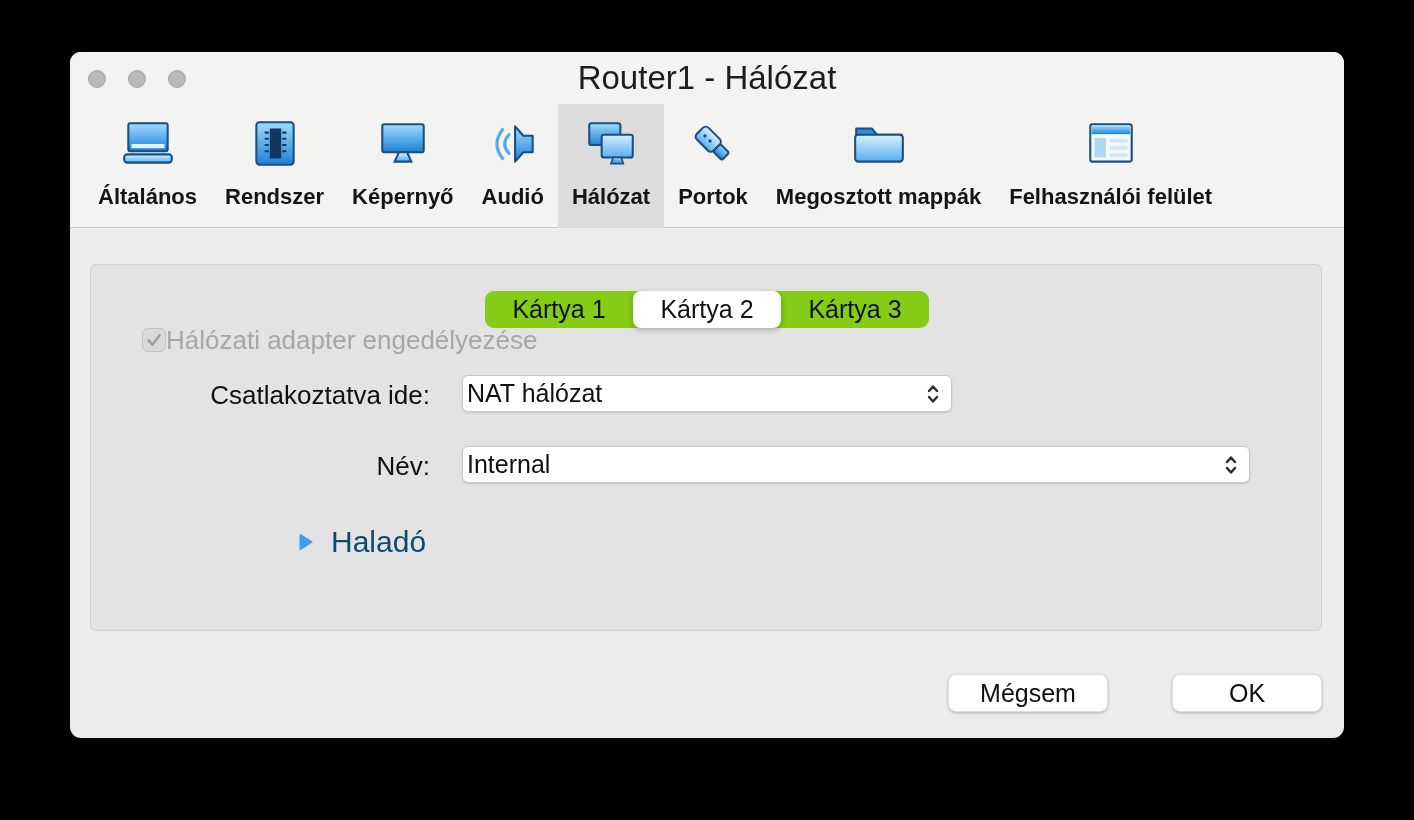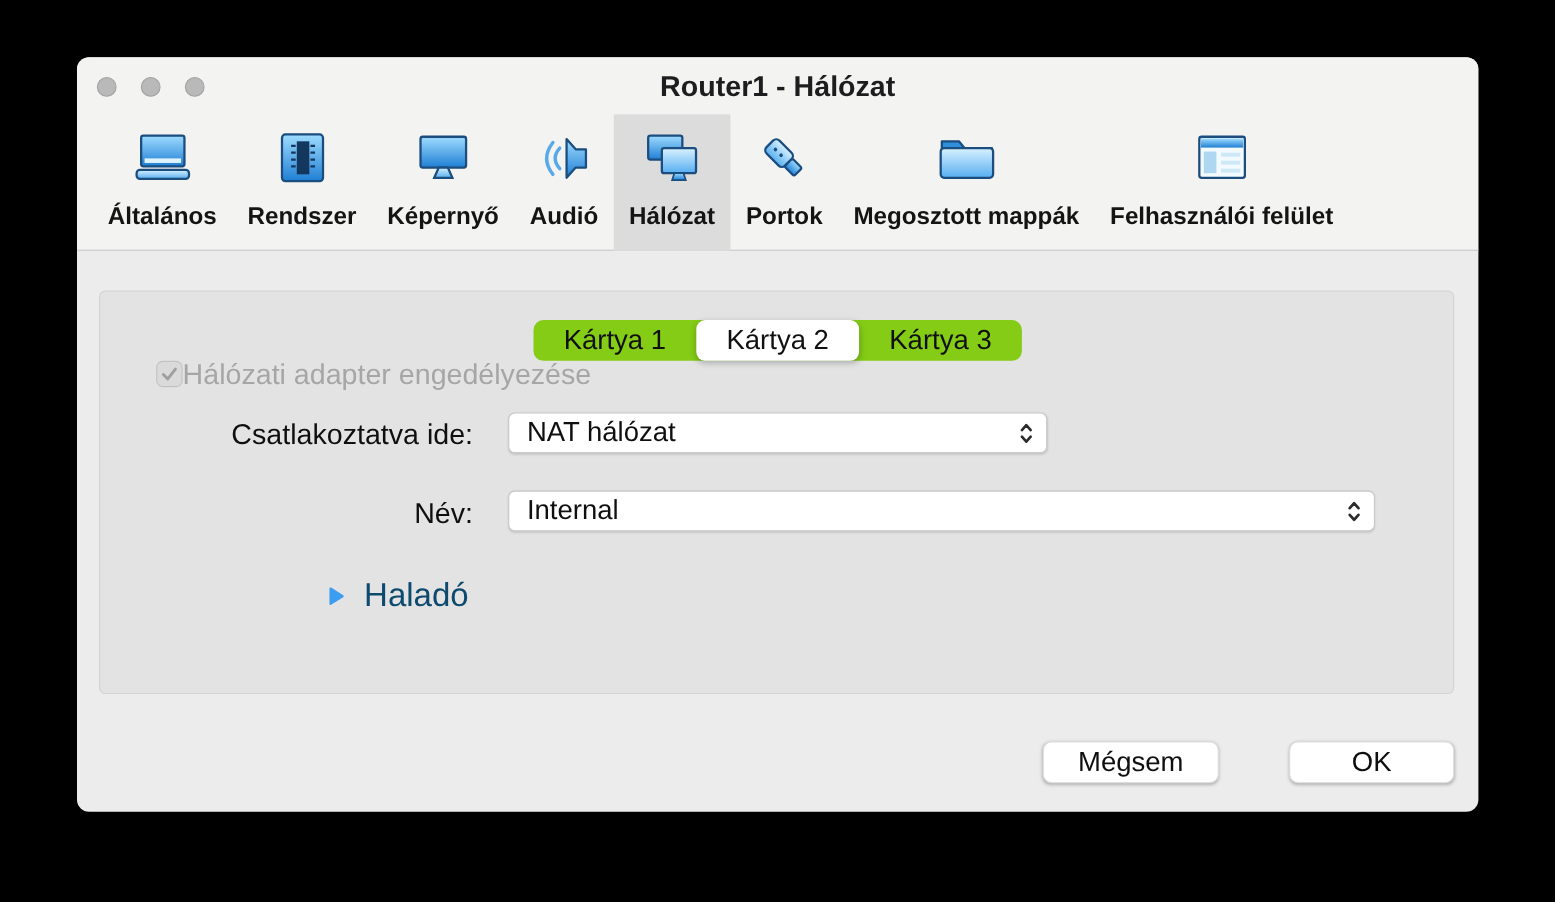--- a/index.html
+++ b/index.html
@@ -12,21 +12,21 @@
     position:absolute; left:70px; top:52px; width:1274px; height:686px;
     background:#ececec; border-radius:11px; overflow:hidden;
     box-shadow:0 22px 70px rgba(0,0,0,.6);
   }
   
   .header { position:relative; height:176px; background:#f3f3f2; border-bottom:1px solid #c8c8c8; }
   .titlebar { position:relative; height:52px; }
   .title {
     position:absolute; left:0; right:0; top:0; height:52px;
     display:flex; align-items:center; justify-content:center;
-    font-size:26px; font-weight:700; color:#1d1d1f;
+    font-size:33px; font-weight:400; color:#1d1d1f;
   }
   .traffic-lights { position:absolute; left:18px; top:18px; display:flex; gap:22px; z-index:2; }
   .tl { width:18px; height:18px; border-radius:50%; background:#b9b9b9; border:1px solid #a3a3a3; }
   .toolbar { display:flex; align-items:stretch; height:124px; padding-left:14px; }
   .tb-item {
     display:flex; flex-direction:column; align-items:center;
     padding:13px 14px 4px; gap:15px; cursor:default;
   }
   .tb-item.selected { background:#dcdcdc; }
   .tb-icon { height:53px; display:flex; align-items:center; }
@@ -55,21 +55,21 @@
     width:24px; height:24px; background:#dadada; border:1px solid #c2c2c2; border-radius:6px;
     display:flex; align-items:center; justify-content:center;
   }
   .checkbox-label { font-size:26px; color:#a6a6a6; line-height:28px; }
   .field-label {
     position:absolute; left:90px; width:270px; text-align:right;
     font-size:26px; color:#0f0f0f; z-index:2; line-height:28px;
   }
   .select {
     position:absolute; height:37px; background:#ffffff; border:1px solid #c9c9c9; border-radius:6px;
-    display:flex; align-items:center; justify-content:space-between; padding:0 10px 0 16px;
+    display:flex; align-items:center; justify-content:space-between; padding:0 10px 0 4px;
     font-size:25px; color:#0f0f0f; z-index:2; box-shadow:0 1px 2px rgba(0,0,0,.12); cursor:default;
   }
   .select .value { white-space:nowrap; }
   .select .chev { display:flex; align-items:center; }
   #select-attached { left:392px; top:323px; width:490px; }
   #select-name    { left:392px; top:394px; width:788px; }
   .advanced { position:absolute; left:228px; top:475px; display:flex; align-items:center; gap:18px; z-index:2; cursor:default; }
   .advanced-label { font-size:30px; color:#0c4a6e; line-height:30px; }
   
   .btn {

